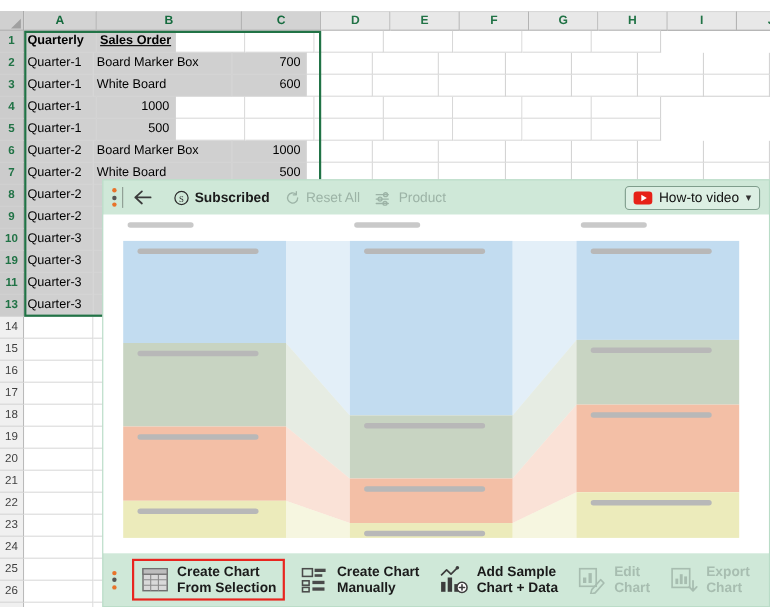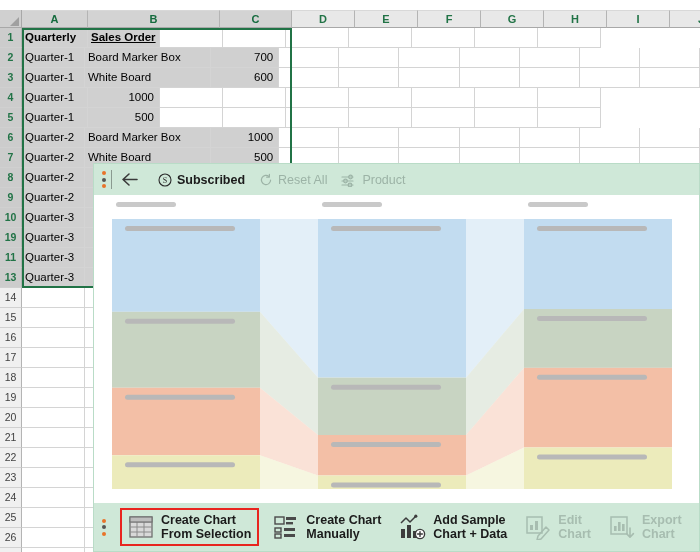--- a/index.html
+++ b/index.html
@@ -601,20 +601,25 @@
             <path d="M1 4h11M1 8h11M1 12h11" stroke="#9cb3a6" stroke-width="1.2" stroke-linecap="round"></path>
             <circle cx="9.5" cy="4" r="1.8" fill="none" stroke="#9cb3a6" stroke-width="1.2"></circle>
             <circle cx="4.5" cy="8" r="1.8" fill="none" stroke="#9cb3a6" stroke-width="1.2"></circle>
             <circle cx="9" cy="12" r="1.8" fill="none" stroke="#9cb3a6" stroke-width="1.2"></circle>
           </svg>
       </span>
       <span>Product</span>
     </div>
 
 
+    <div class="howto">
+      <span class="yt"></span>
+      <span>How-to video</span>
+      <span class="chev">▾</span>
+    </div>
   </div>
 
   <div class="canvas-wrap">
     <svg id="chartSvg" width="605" height="302" viewBox="0 0 605 302">
         <path d="M166,24 L224,24 L224,182.625 L166,116.8125 Z" fill="#c2dcf0" opacity="0.45"></path>
         <path d="M166,116.8125 L224,182.625 L224,240 L166,192.75 Z" fill="#c8d4c2" opacity="0.45"></path>
         <path d="M166,192.75 L224,240 L224,280.5 L166,260.25 Z" fill="#f3bfa6" opacity="0.45"></path>
         <path d="M166,260.25 L224,280.5 L224,294 L166,294 Z" fill="#ecebbb" opacity="0.45"></path>
         <path d="M372,24 L430,24 L430,114 L372,182.625 Z" fill="#c2dcf0" opacity="0.45"></path>
         <path d="M372,182.625 L430,114 L430,172.84615384615384 L372,240 Z" fill="#c8d4c2" opacity="0.45"></path>

